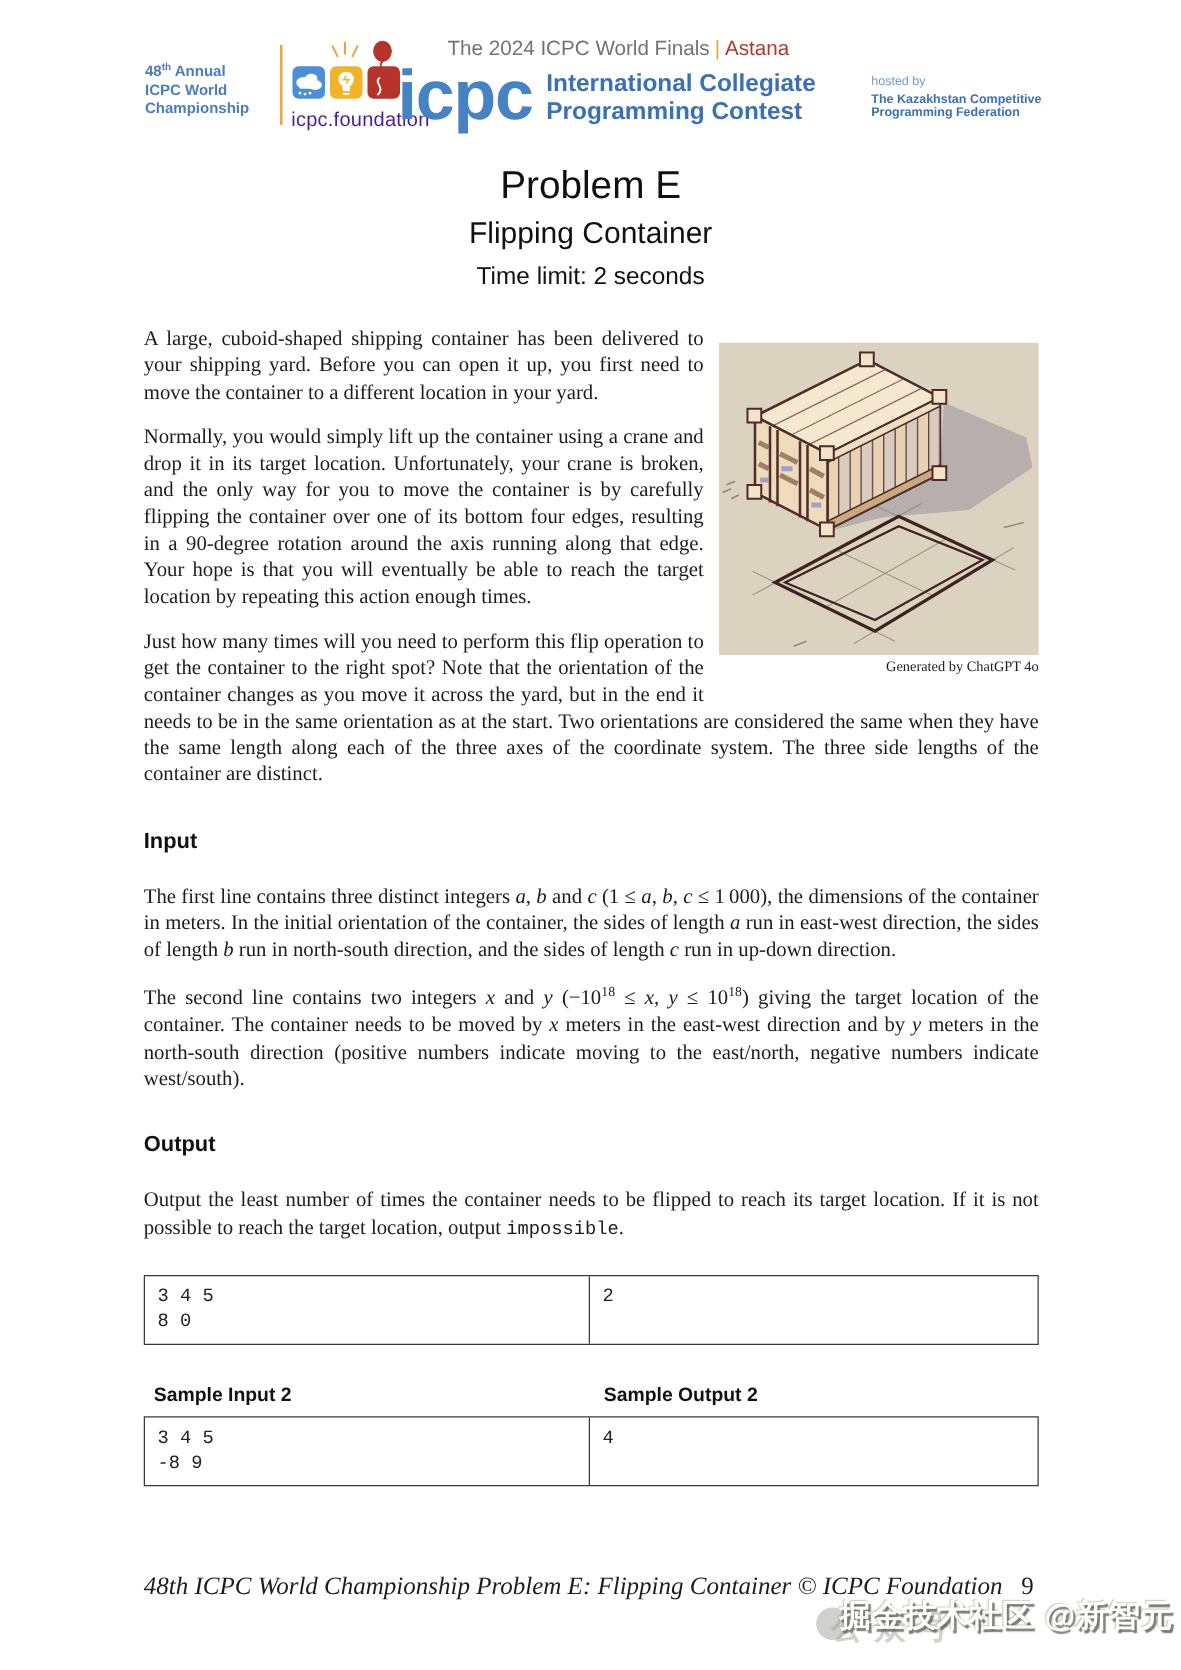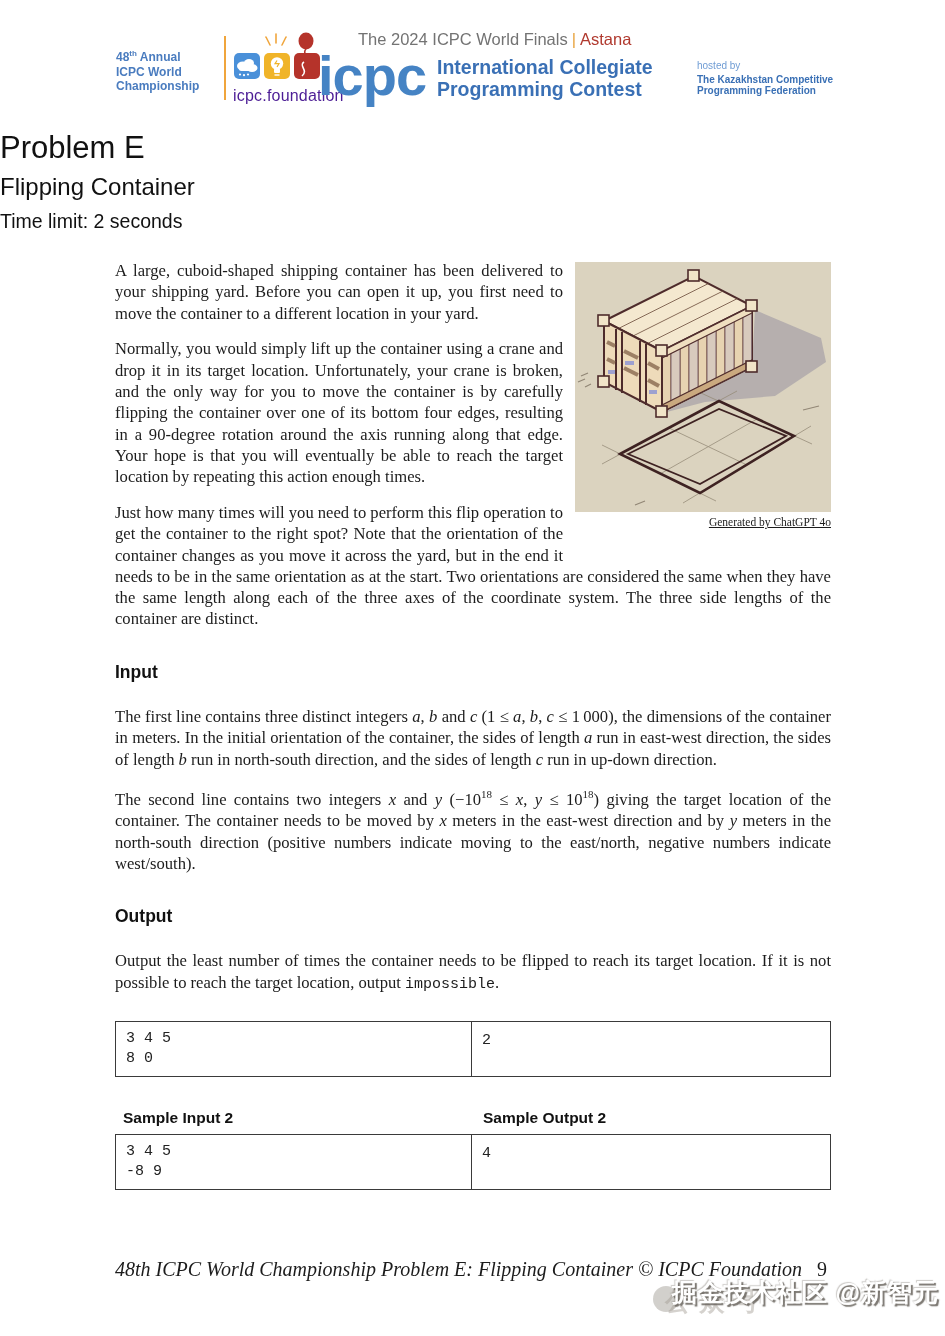--- a/index.html
+++ b/index.html
@@ -23,21 +23,21 @@
   .tg-finals { color:#737373; }
   .tg-sep { color:#e8a33d; padding:0 4px; }
   .tg-city { color:#b0392e; }
   .hdr-subtitle { position:absolute; top:57px; left:437px; font-size:19.5px; font-weight:bold;
                   color:#3a70b5; line-height:21.5px; }
   .hdr-hosted { position:absolute; top:60px; left:697px; font-size:10px; line-height:11.5px; }
   .hosted-by { color:#6f9cd4; margin-bottom:2px; }
   .host-name { font-weight:bold; color:#3a70b5; }
 
   
-  .title-block { position:absolute; top:131px; left:0; width:100%; text-align:left;
+  .title-block { position:absolute; top:131px; left:0; width:100%; text-align:center;
                  font-family:"Liberation Sans", sans-serif; color:#111; }
   .problem-title { font-size:31px; line-height:34px; }
   .problem-name  { font-size:24px; line-height:26px; margin-top:9px; }
   .time-limit    { font-size:19.5px; line-height:22px; margin-top:10px; }
 
   
   .content { position:absolute; top:260px; left:115px; width:716px;
              font-size:16.6px; line-height:21.3px; text-align:justify; }
   .content p { margin:0 0 14.5px 0; }
   .content i { font-style:italic; }
@@ -49,21 +49,21 @@
   .illustration figcaption { text-align:right; font-size:11.5px; line-height:14px; margin-top:3px; color:#1c1c1c; }
 
   .section-heading { font-family:"Liberation Sans", sans-serif; font-size:17.5px; font-weight:bold;
                      color:#111; margin:32px 0 23px 0; text-align:left; }
 
   
   .sample { margin-top:26px; font-family:"Liberation Sans", sans-serif; }
   .sample-headers { display:flex; font-weight:bold; font-size:15.5px; margin-bottom:6px; color:#111; }
   .sh-input { width:356px; padding-left:8px; }
   .sh-output { padding-left:12px; }
-  .sample-box { display:flex; border:1.6px solid #3a3a3a;align-items:center; }
+  .sample-box { display:flex; border:1.6px solid #3a3a3a; }
   .sample-cell { padding:7px 10px; min-height:51px; }
   .sample-cell.input { width:356px; border-right:1.6px solid #3a3a3a; }
   .sample-cell.output { flex:1; }
   .sample pre { margin:0; font-family:"Liberation Mono", monospace; font-size:15px; line-height:20px; color:#222; }
 
   
   .footer { position:absolute; top:1258px; left:115px; width:716px; display:flex;
             justify-content:space-between; font-size:20px; }
   .footer-text { font-style:italic; }
   .page-num { font-style:normal; padding-right:4px; }
@@ -153,21 +153,21 @@
   </header>
 
   <section class="title-block">
     <div class="problem-title">Problem E</div>
     <div class="problem-name">Flipping Container</div>
     <div class="time-limit">Time limit: 2 seconds</div>
   </section>
 
   <main class="content">
 
-    <figure class="illustration" style="margin-top:2px;text-decoration:underline;">
+    <figure class="illustration" style="margin-top:14px;">
       <svg width="256" height="250" viewBox="0 0 256 250">
         <rect x="0" y="0" width="256" height="250" fill="#dbd3bf"></rect>
 
         <polygon points="88,151 177,105 180,48 246,76 251,100 200,134 130,140" fill="#b1abac" opacity="0.9"></polygon>
 
         <g stroke="#948a77" stroke-width="0.9" opacity="0.85">
           <line x1="27" y1="202" x2="162" y2="129"></line>
           <line x1="126" y1="131" x2="237" y2="182"></line>
           <line x1="236" y1="164" x2="108" y2="241"></line>
           <line x1="141" y1="239" x2="27" y2="183"></line>

